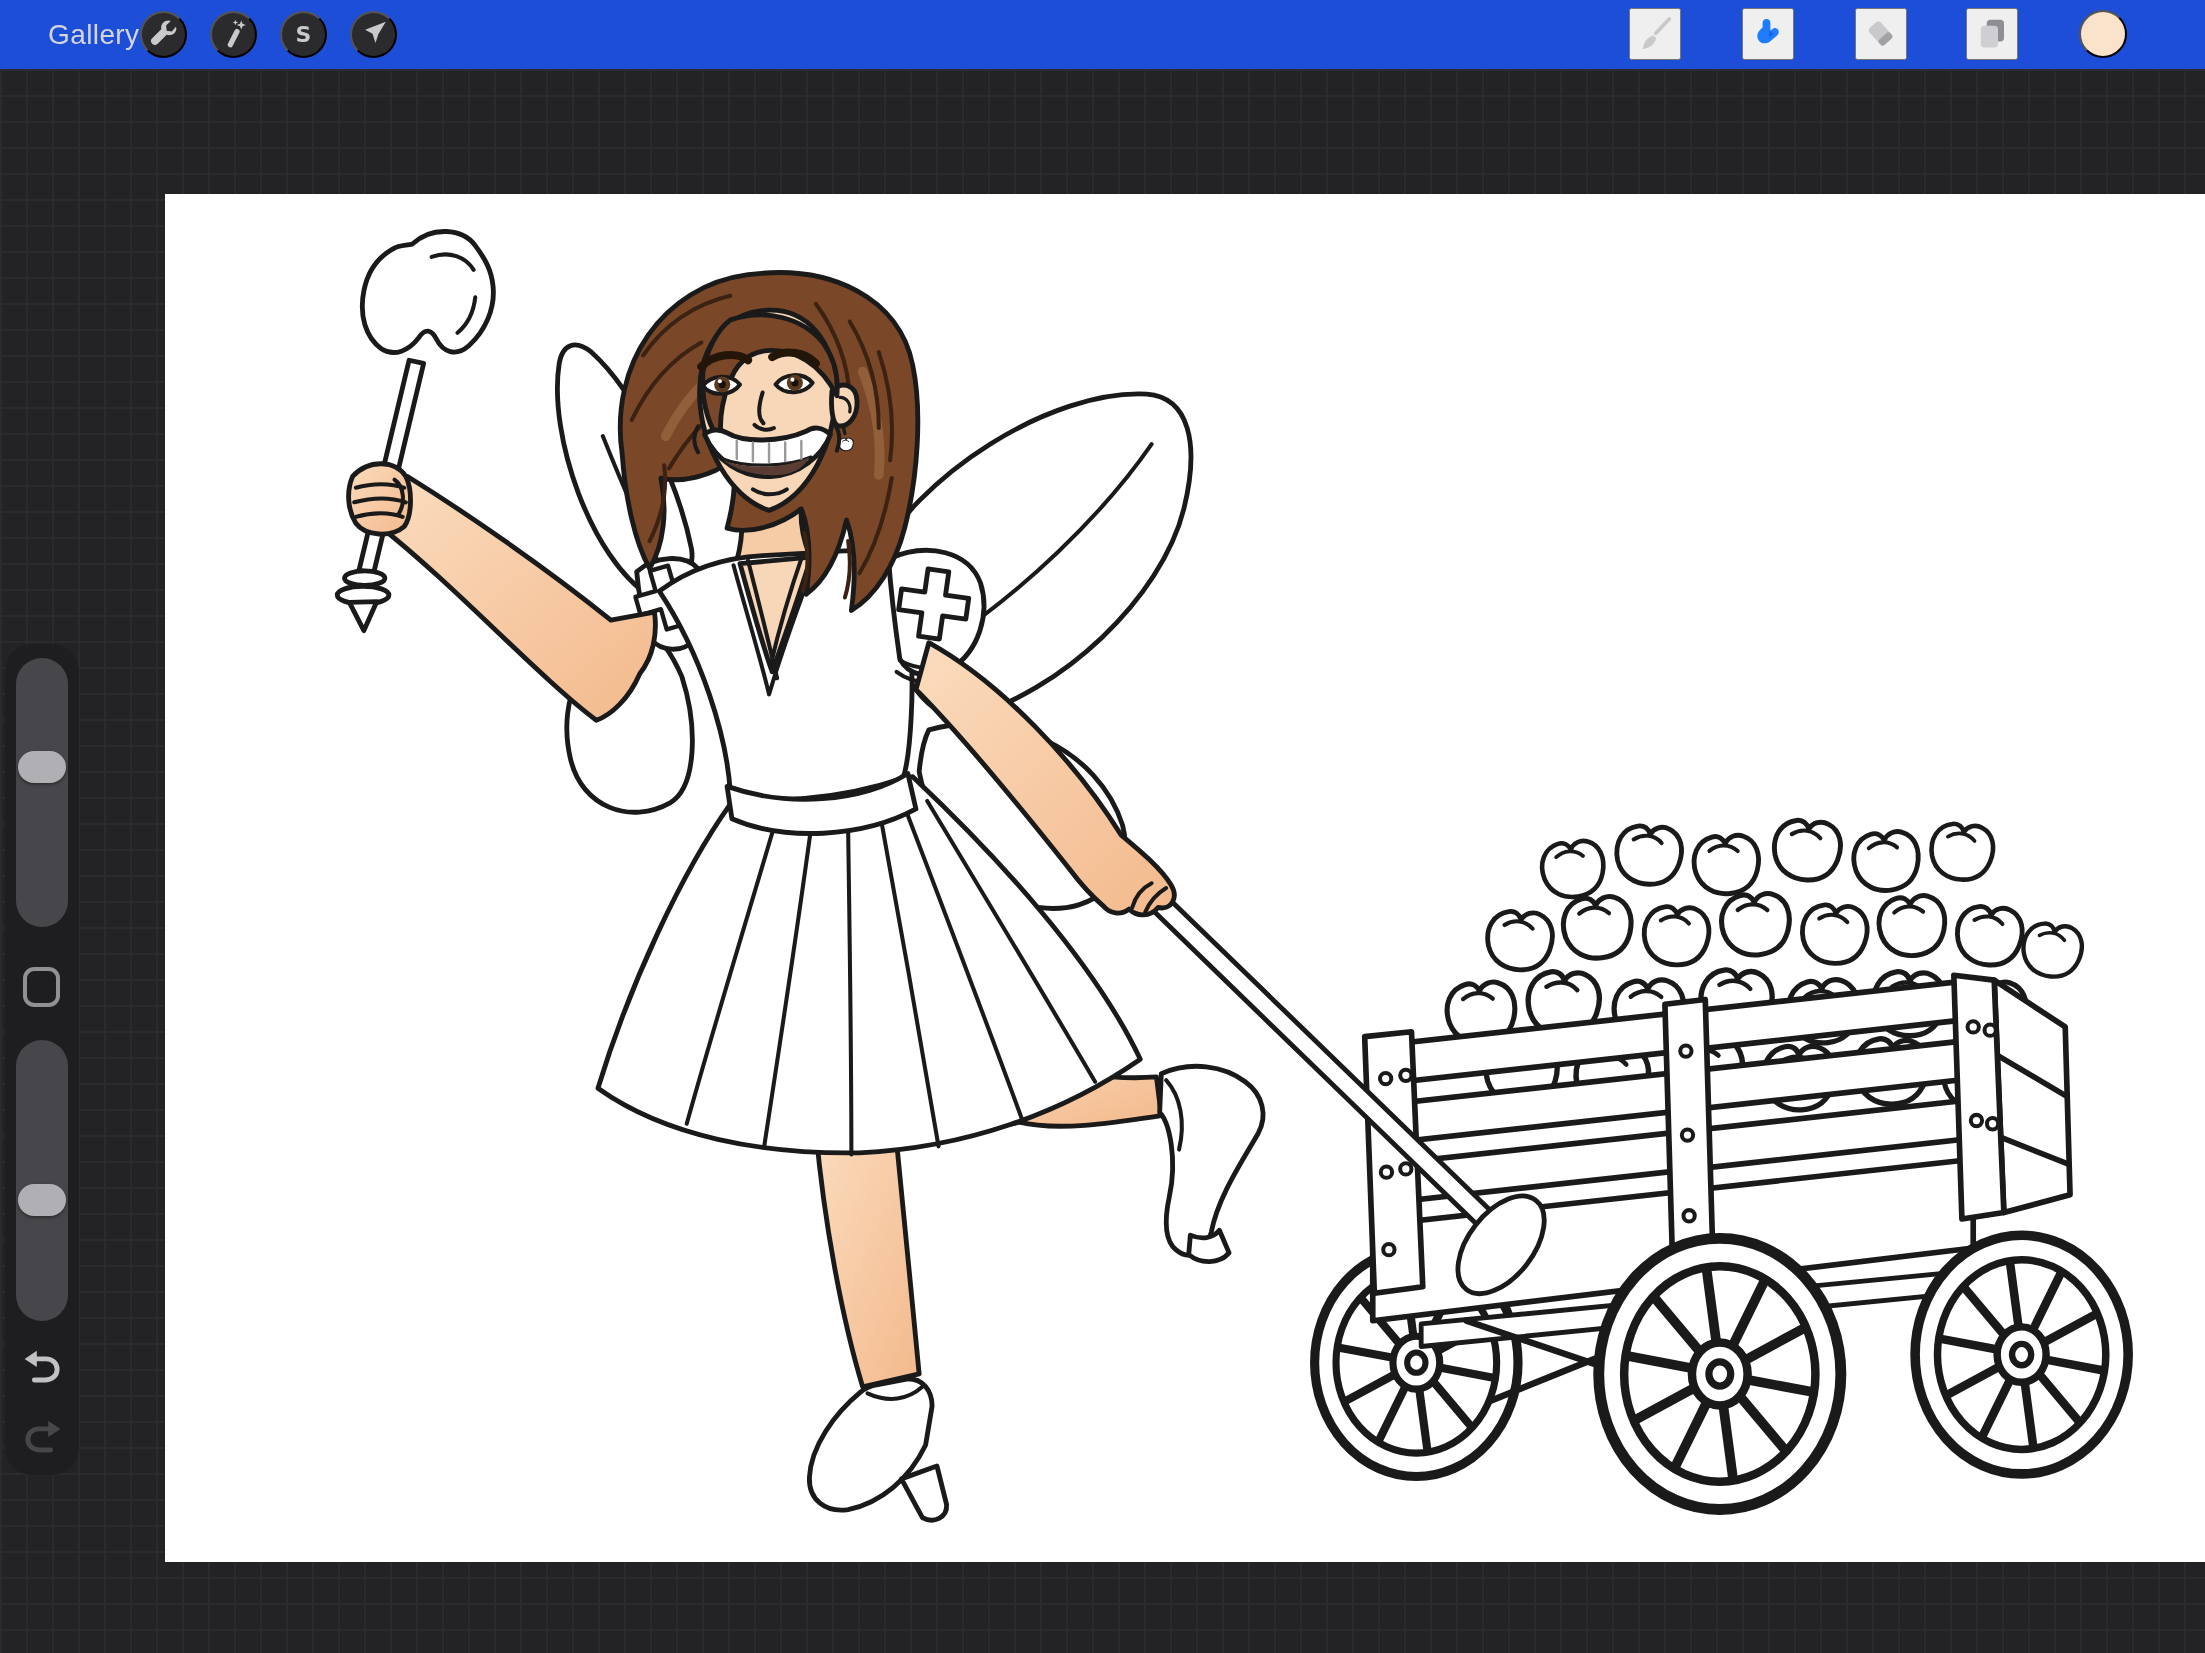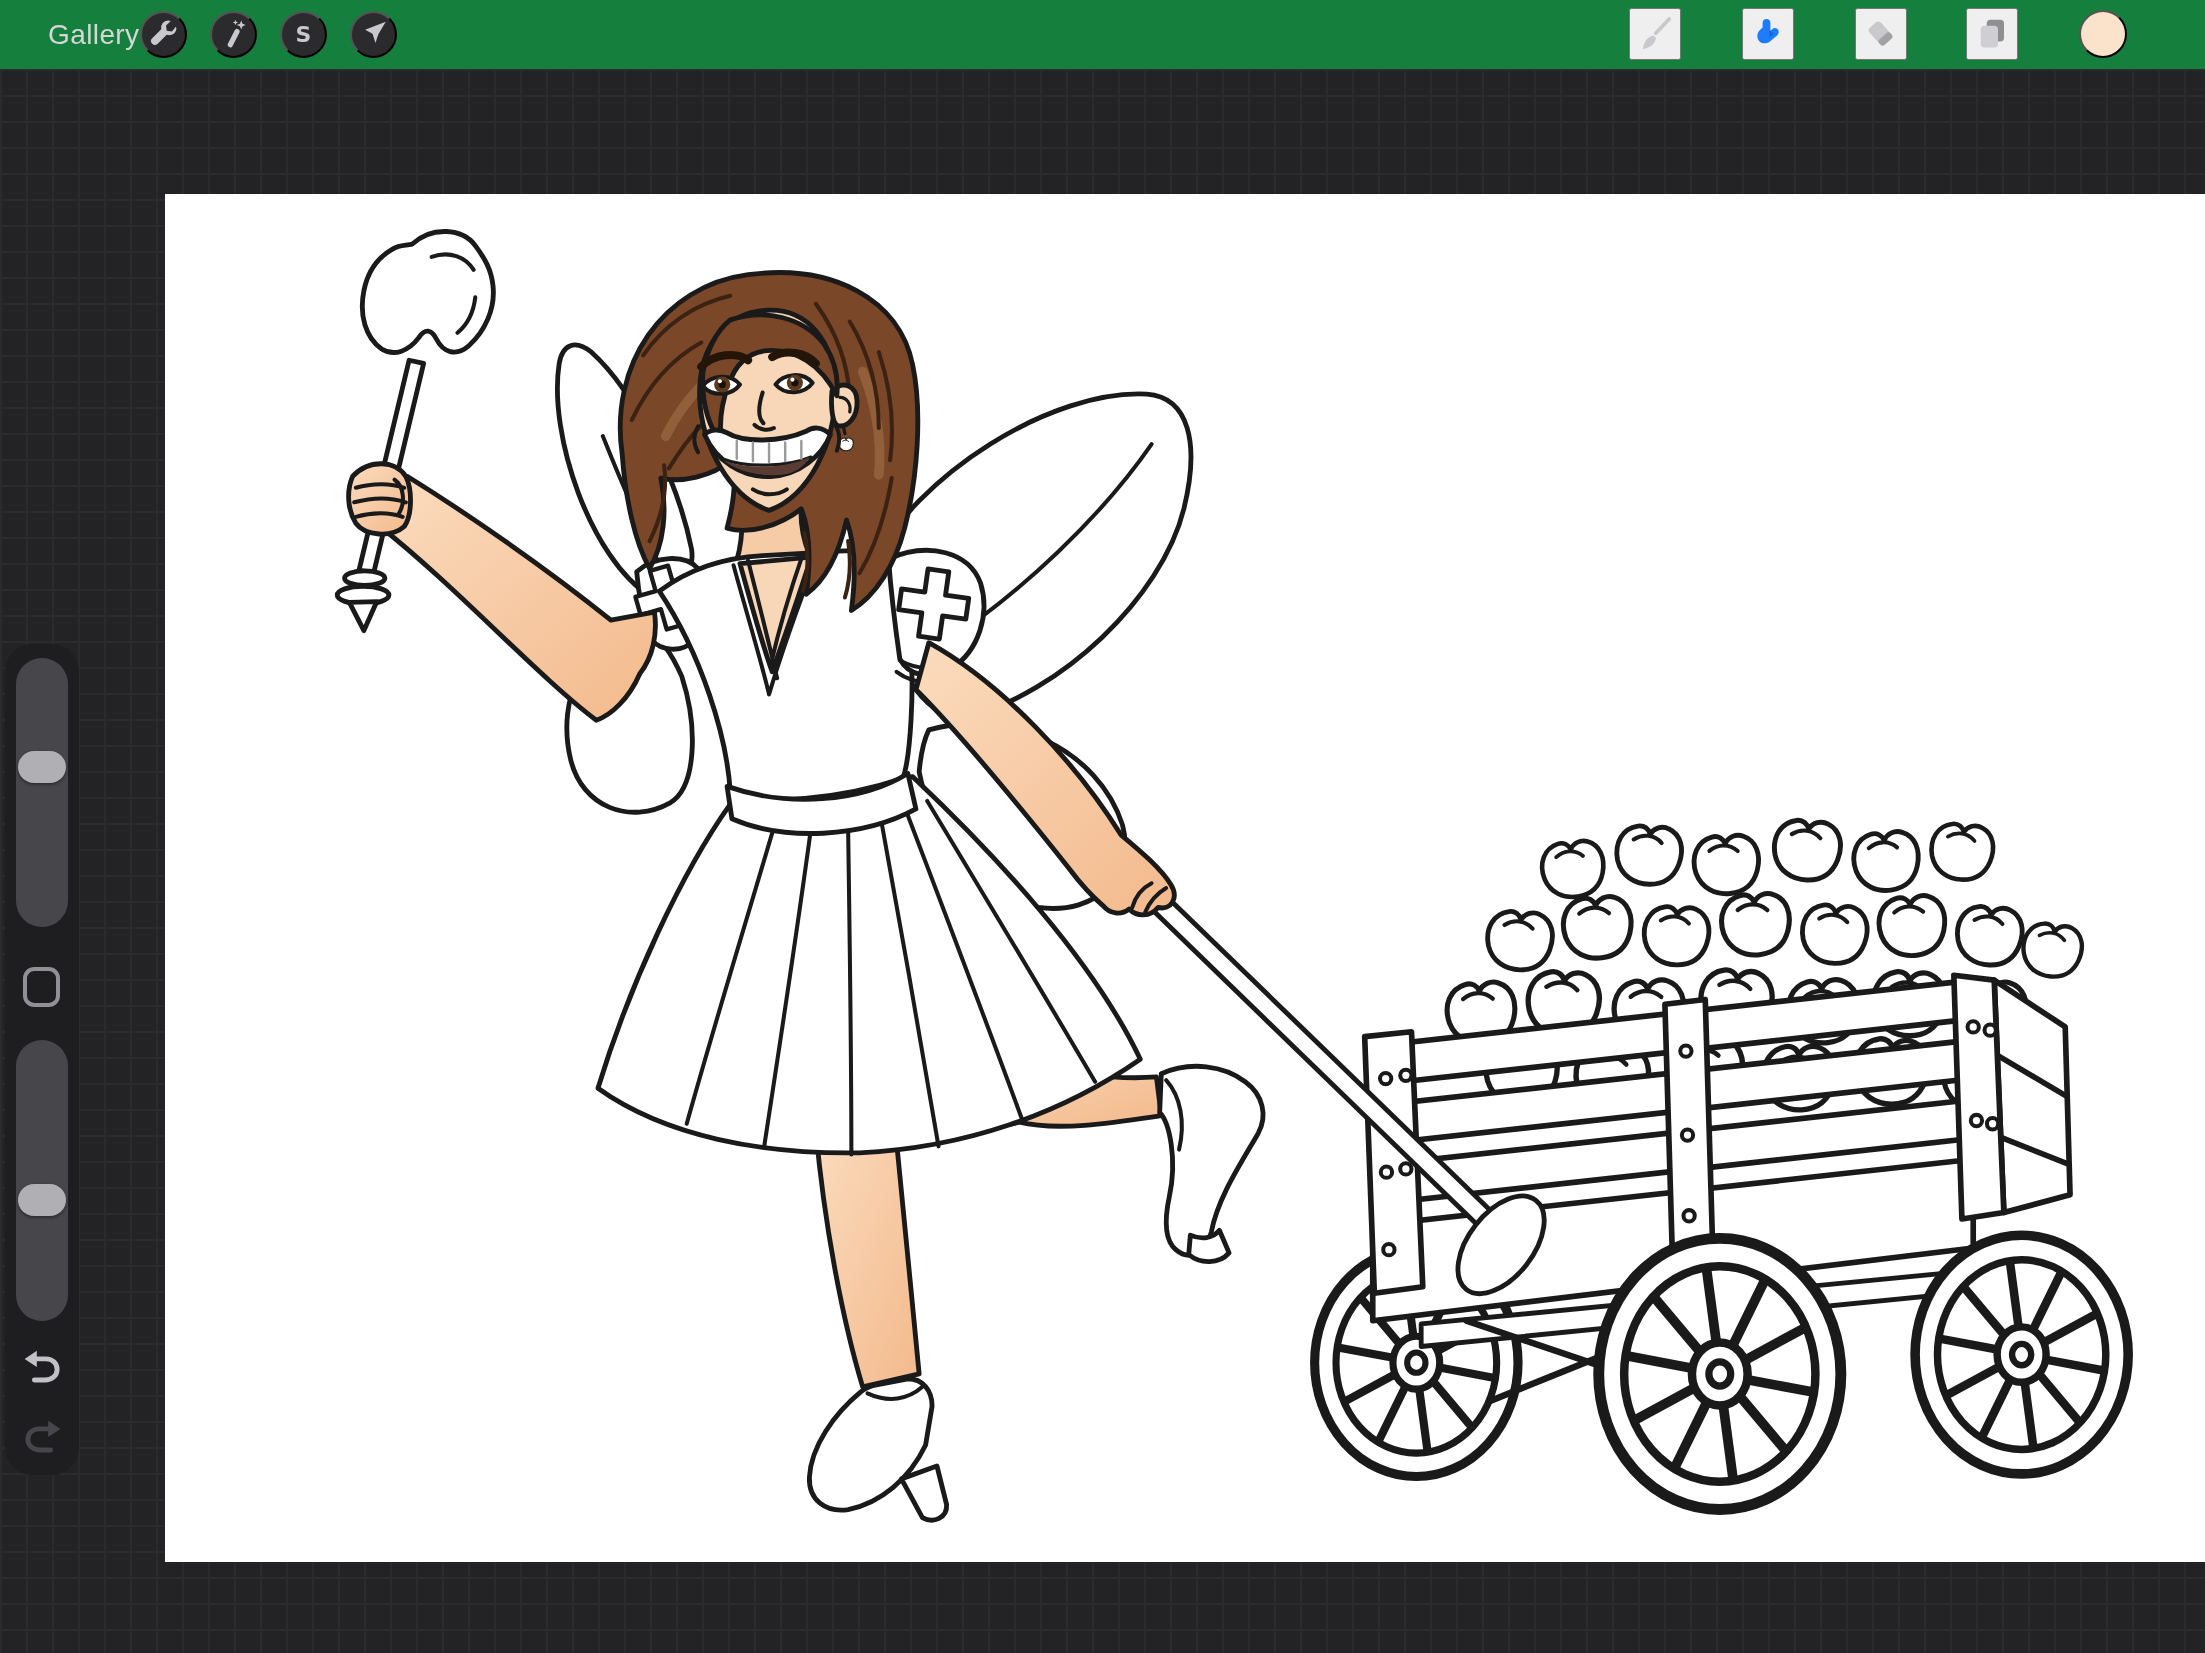--- a/index.html
+++ b/index.html
@@ -2,21 +2,21 @@
 <html style="font-size:13px"><head>
 <meta charset="utf-8">
 <style>
   html,body{margin:0;padding:0;}
   body{width:2205px;height:1653px;background:#222224;overflow:hidden;position:relative;
        font-family:"Liberation Sans",sans-serif;}
   .workspace{position:absolute;left:0;top:69px;right:0;bottom:0;background-color:#232325;
     background-image:linear-gradient(#2b2b2e 1.6px,transparent 1.6px),
                      linear-gradient(90deg,#2b2b2e 1.6px,transparent 1.6px);
     background-size:26px 26px;}
-  .topbar{position:absolute;left:0;top:0;right:0;height:69px;background:#15803d;z-index:30;}
+  .topbar{position:absolute;left:0;top:0;right:0;height:69px;background:#1d4ed8;z-index:30;}
   .gallery-label{position:absolute;left:48px;top:0;height:69px;line-height:69px;
     font-size:28px;color:#d6d6d8;letter-spacing:0.4px;}
   .tool-circle{position:absolute;top:10.5px;width:47px;height:47px;border-radius:50%;
     background:#2b2b2e;display:flex;align-items:center;justify-content:center;}
   .right-tool{position:absolute;top:8px;width:52px;height:52px;display:flex;
     align-items:center;justify-content:center;}
   .color-swatch{position:absolute;top:9.7px;width:48px;height:48px;border-radius:50%;}
   .canvas-sheet{position:absolute;left:165px;top:194px;width:2041px;height:1368px;
     background:#ffffff;z-index:10;}
   .canvas-sheet svg{display:block;width:100%;height:100%;}

